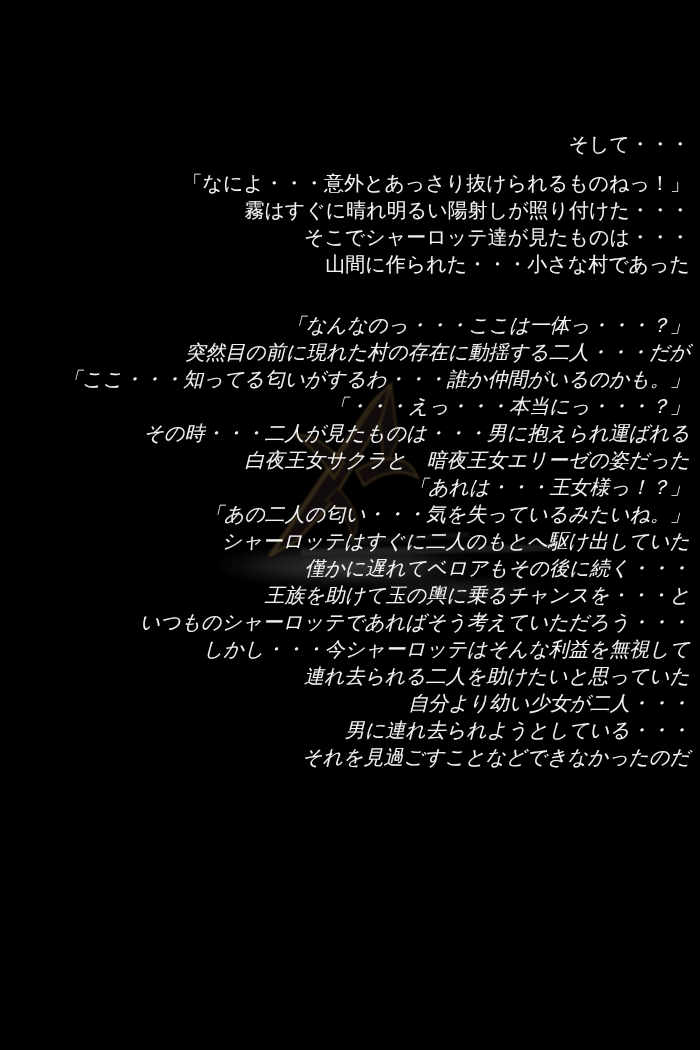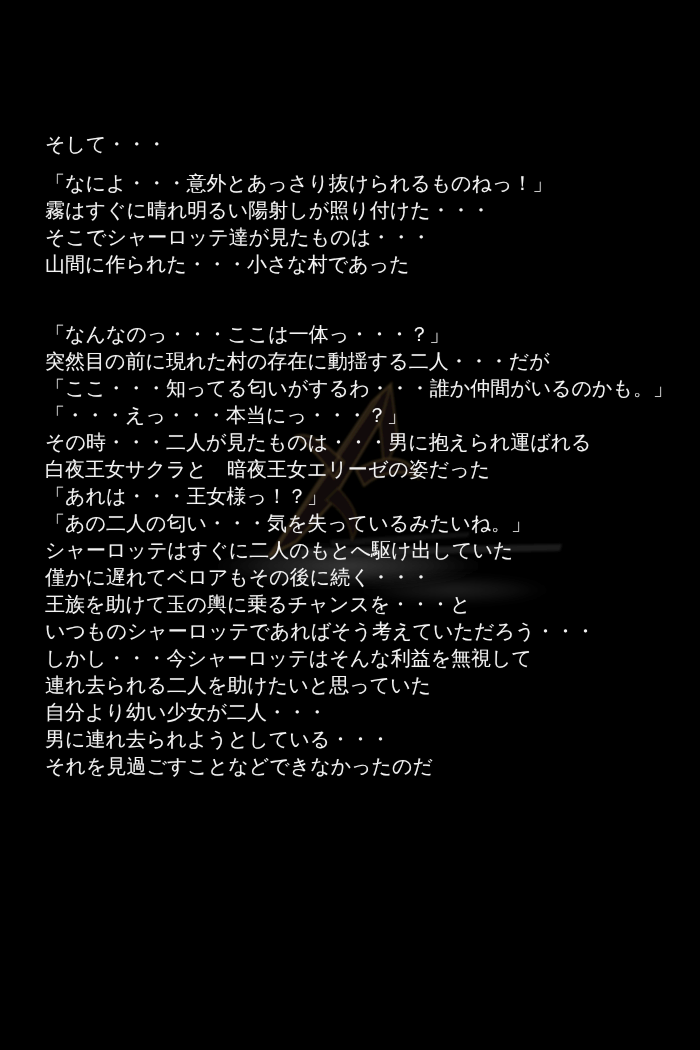--- a/index.html
+++ b/index.html
@@ -6,20 +6,21 @@
     margin: 0;
     padding: 0;
     background: #000;
   }
   .stage {
     position: relative;
     width: 700px;
     height: 1050px;
     background: #000000;
     overflow: hidden;
+    text-align: right;
   }
   
   .art {
     position: absolute;
     left: 0; top: 0;
     width: 700px; height: 1050px;
     z-index: 0;
   }
   
   .text-block {
@@ -31,21 +32,21 @@
     color: #f3f3f3;
     font-family: "Liberation Serif", "DejaVu Serif", serif;
     font-size: 20px;
     line-height: 27px;
     letter-spacing: 0px;
     text-shadow: 0 0 1px rgba(255,255,255,0.25);
     white-space: pre;
   }
   .para { margin: 0; }
   .para:nth-child(2) { margin-top: 13px; font-family: Liberation Mono, monospace; }
-  .para:nth-child(3) { margin-top: 42px; }
+  .para:nth-child(3) { margin-top: 33px; font-style: italic; }
   .line { height: 27px; }
 </style>
 </head>
 <body>
 
 <div class="stage">
 
   <svg class="art" viewBox="0 0 700 1050" xmlns="http://www.w3.org/2000/svg">
     <defs>
       <radialGradient id="smokeGrad" cx="50%" cy="50%" r="50%">

